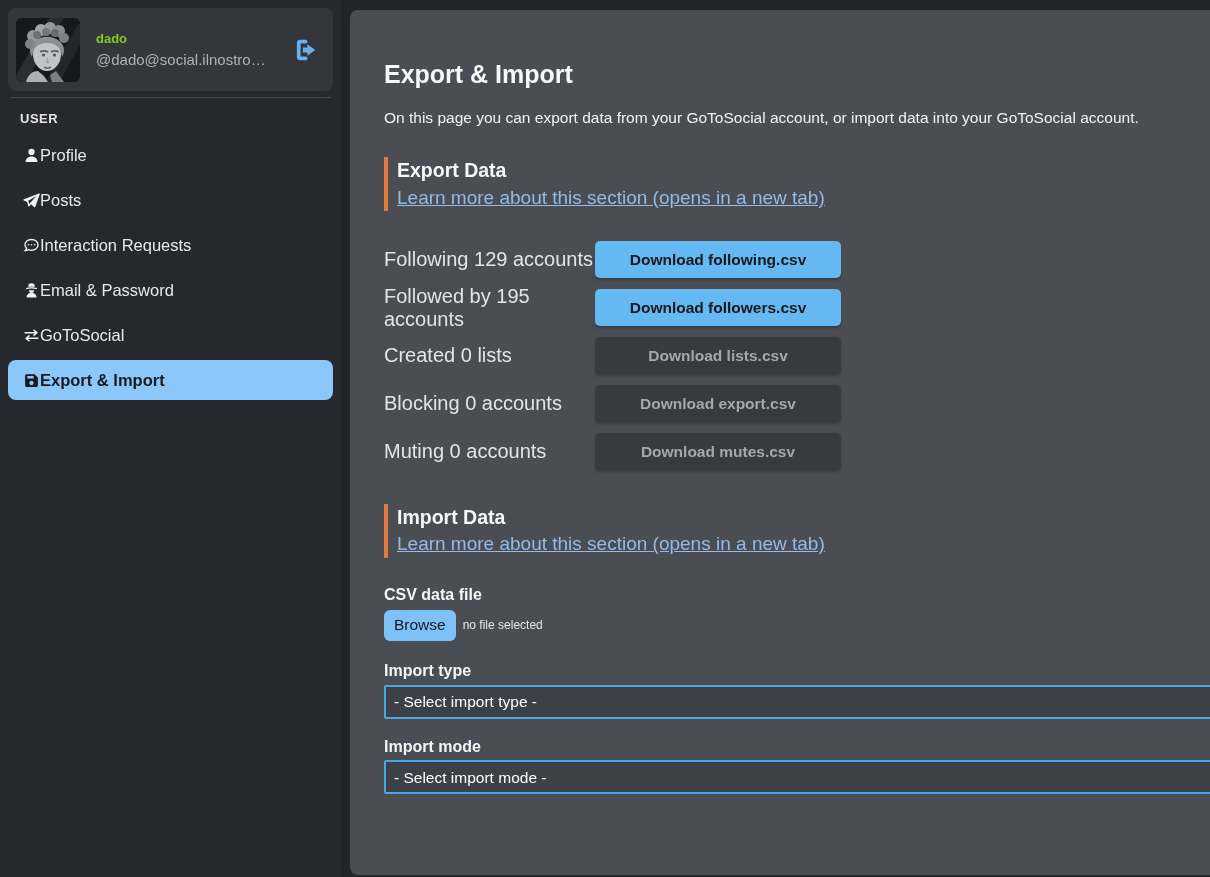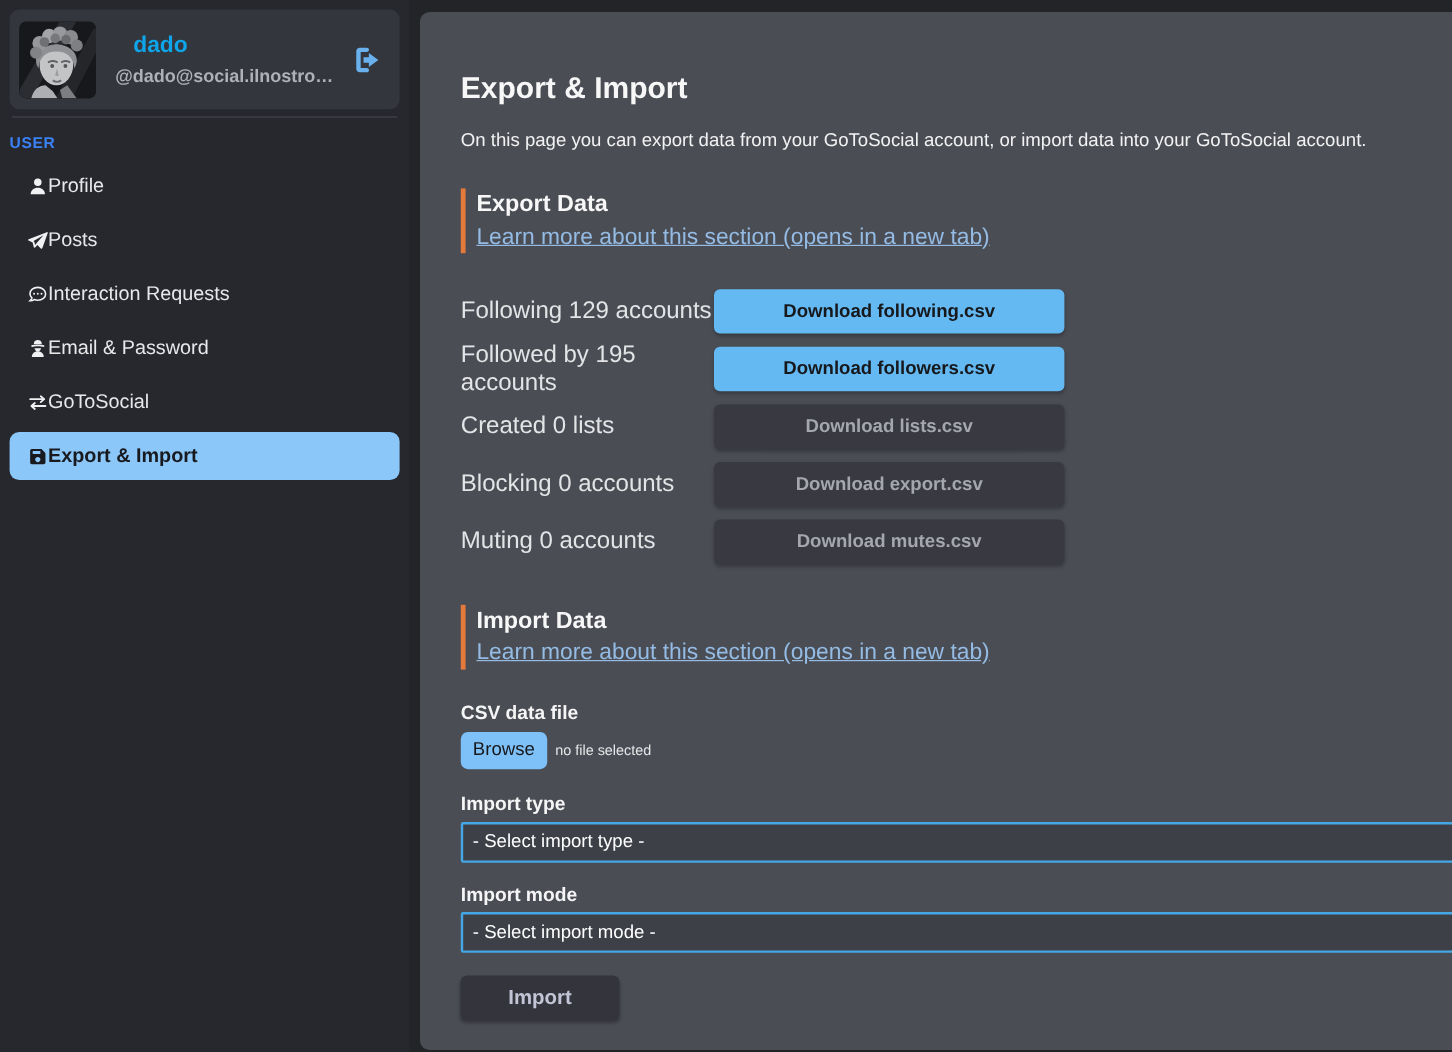--- a/index.html
+++ b/index.html
@@ -26,43 +26,43 @@
     cursor: pointer;
   }
   .avatar {
     width: 64px; height: 64px;
     border-radius: 6px;
     overflow: hidden;
     flex: 0 0 64px;
     background: #1a1b1e;
   }
   .user-meta { margin-left: 16px; min-width: 0; flex: 1 1 auto; }
-  .user-name { font-size: 19px; font-weight: bold; color: #0ea5e9; line-height: 1.2; margin-left: 15px; }
+  .user-name { font-size: 13px; font-weight: bold; color: #84cc16; line-height: 1.2; }
   .user-handle {
     margin-top: 5px;
     font-size: 15px; color: #aeb1b7;
-    white-space: nowrap; overflow: hidden; text-overflow: ellipsis; font-weight: bold;
+    white-space: nowrap; overflow: hidden; text-overflow: ellipsis;
   }
   .logout-btn {
     background: none; border: none; cursor: pointer;
     color: #68b1ec; flex: 0 0 auto;
     width: 28px; height: 28px; padding: 0;
     display: flex; align-items: center; justify-content: center;
   }
   .logout-btn svg { width: 26px; height: 26px; }
 
   .sidebar-divider {
     border: none; border-top: 1px solid #45474d;
     margin: 6px 2px 0 2px;
   }
   .section-label {
-    margin: 13px 0 0 0;
+    margin: 13px 0 0 12px;
     font-size: 13px; font-weight: bold;
     letter-spacing: 0.5px;
-    color: #3b82f6;
+    color: #e5e5e5;
   }
   .nav { margin-top: 9px; list-style: none; }
   .nav-item {
     display: flex; align-items: center;
     height: 40px; margin-bottom: 5px;
     padding-left: 14px;
     border-radius: 8px;
     color: #e7e8ea;
     font-size: 16.5px;
     cursor: pointer;
@@ -116,21 +116,21 @@
     text-decoration: underline;
     line-height: 1.45;
     cursor: pointer;
   }
   .block.import-block { margin-top: 34px; }
 
   .export-rows { margin-top: 30px; }
   .export-row { display: flex; align-items: center; height: 37px; margin-bottom: 11px; }
   .export-label { flex: 0 0 211px; font-size: 20px; color: #e3e4e6; }
   .dl-btn {
-    width: 292px; height: 37px;
+    width: 246px; height: 37px;
     border: none; border-radius: 5px;
     font-family: inherit;
     font-size: 15.5px; font-weight: bold;
     cursor: pointer;
     box-shadow: 0 2px 3px rgba(0,0,0,0.25);
   }
   .dl-btn.enabled { background: #64b9f2; color: #16181c; }
   .dl-btn.disabled { background: #393a41; color: #a5a7af; cursor: default; }
 
   .form-label {
@@ -334,15 +334,14 @@
     <label class="form-label type-label">Import type</label>
     <select class="select-input">
       <option>- Select import type -</option>
     </select>
 
     <label class="form-label mode-label">Import mode</label>
     <select class="select-input">
       <option>- Select import mode -</option>
     </select>
 
-    <button type="button" class="import-btn">Import</button>
   </form>
 </main>
 
 </body></html>

